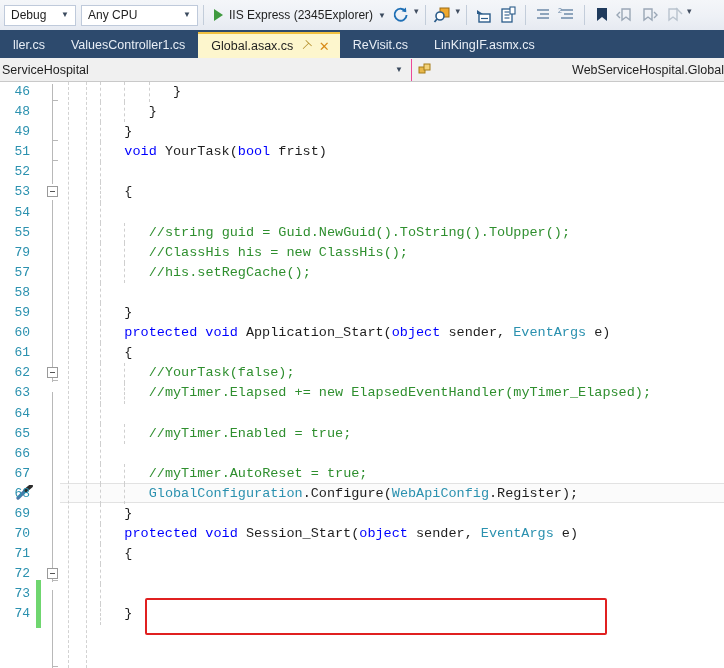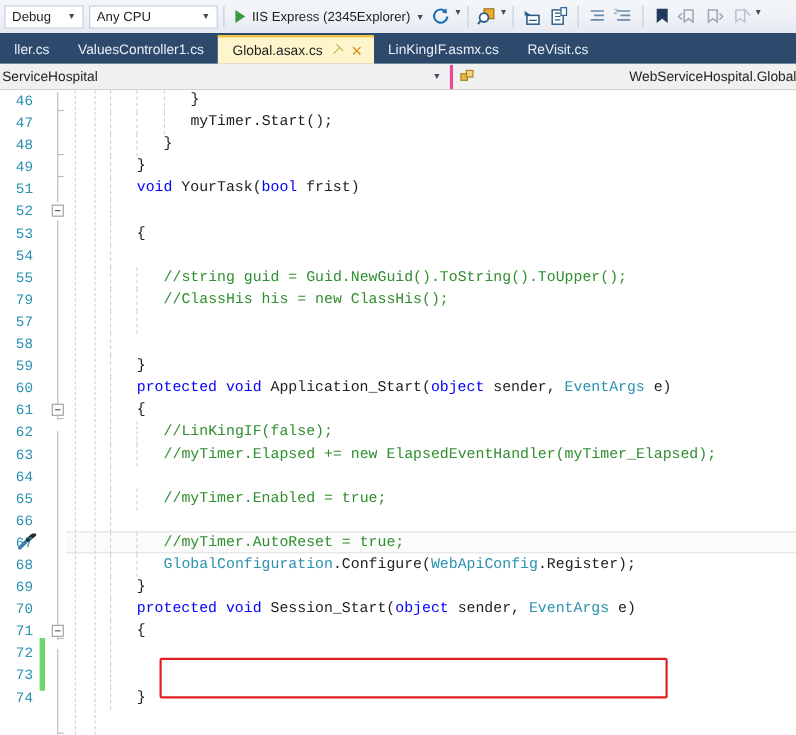--- a/index.html
+++ b/index.html
@@ -73,21 +73,21 @@
   .navbar {
     position: absolute; left: 0; top: 58px; width: 724px; height: 24px;
     background: #f0f0f0; border-bottom: 1px solid #c9c9c9;
     display: flex; align-items: center; box-sizing: border-box;
   }
   .nav-combo {
     height: 22px; display: flex; align-items: center; justify-content: space-between;
     font-size: 12.5px; color: #1e1e1e; box-sizing: border-box;
     background: #f0f0f0; padding-left: 2px;
   }
-  .nav-left  { width: 412px; border-right: 3px solid #ec4899; }
+  .nav-left  { width: 412px; border-right: 1px solid #ec4899; }
   .nav-right { width: 312px; padding-left: 4px; }
   .nav-combo .arr { font-size: 8px; color: #3b4a5e; padding-right: 8px; }
   .cls-icon {
     width: 14px; height: 13px; margin: 0 5px 0 2px; position: relative; flex: none;
   }
 
   
   .editor {
     position: absolute; left: 0; top: 82px; width: 724px; height: 586px;
     background: #ffffff; overflow: hidden;
@@ -261,24 +261,24 @@
     </div>
     <div class="tab dim">
       <span>ValuesController1.cs</span>
     </div>
     <div class="tab active">
       <span>Global.asax.cs</span>
       <span class="pin">⊣</span>
       <span class="xbtn">✕</span>
     </div>
     <div class="tab dim">
+      <span>ReVisit.cs</span>
+    </div>
+    <div class="tab dim">
       <span>LinKingIF.asmx.cs</span>
-    </div>
-    <div class="tab dim">
-      <span>ReVisit.cs</span>
     </div>
   </div>
 
   <div class="navbar">
     <div class="nav-combo nav-left">
       <span>ServiceHospital</span>
       <span class="arr">▼</span>
     </div>
     <div class="nav-combo nav-right">
       <span class="cls-icon">
@@ -321,27 +321,20 @@
 
     <div class="ed-rows">
         <div class="row">
           <div class="lnum">46</div>
           <div class="indentguide" style="left: 100px;"></div>
           <div class="indentguide" style="left: 124.36px;"></div>
           <div class="indentguide" style="left: 148.72px;"></div>
           <div class="code" style="left: 173.08px;"><span class="p">}</span></div>
         </div>
         <div class="row">
-          <div class="lnum">47</div>
-          <div class="indentguide" style="left: 100px;"></div>
-          <div class="indentguide" style="left: 124.36px;"></div>
-          <div class="indentguide" style="left: 148.72px;"></div>
-          <div class="code" style="left: 173.08px;"><span class="p">myTimer.Start();</span></div>
-        </div>
-        <div class="row">
           <div class="lnum">48</div>
           <div class="indentguide" style="left: 100px;"></div>
           <div class="indentguide" style="left: 124.36px;"></div>
           <div class="code" style="left: 148.72px;"><span class="p">}</span></div>
         </div>
         <div class="row">
           <div class="lnum">49</div>
           <div class="indentguide" style="left: 100px;"></div>
           <div class="code" style="left: 124.36px;"><span class="p">}</span></div>
         </div>
@@ -374,20 +367,21 @@
         <div class="row">
           <div class="lnum">79</div>
           <div class="indentguide" style="left: 100px;"></div>
           <div class="indentguide" style="left: 124.36px;"></div>
           <div class="code" style="left: 148.72px;"><span class="c">//ClassHis his = new ClassHis();</span></div>
         </div>
         <div class="row">
           <div class="lnum">57</div>
           <div class="indentguide" style="left: 100px;"></div>
           <div class="indentguide" style="left: 124.36px;"></div>
+          <div class="code" style="left: 148.72px;"><span class="c">//his.setRegCache();</span></div>
         </div>
         <div class="row">
           <div class="lnum">58</div>
           <div class="indentguide" style="left: 100px;"></div>
           <div class="code" style="left: 100px;"></div>
         </div>
         <div class="row">
           <div class="lnum">59</div>
           <div class="indentguide" style="left: 100px;"></div>
           <div class="code" style="left: 124.36px;"><span class="p">}</span></div>
@@ -399,21 +393,21 @@
         </div>
         <div class="row">
           <div class="lnum">61</div>
           <div class="indentguide" style="left: 100px;"></div>
           <div class="code" style="left: 124.36px;"><span class="p">{</span></div>
         </div>
         <div class="row">
           <div class="lnum">62</div>
           <div class="indentguide" style="left: 100px;"></div>
           <div class="indentguide" style="left: 124.36px;"></div>
-          <div class="code" style="left: 148.72px;"><span class="c">//LinKingIF(false);</span></div>
+          <div class="code" style="left: 148.72px;"><span class="c">//YourTask(false);</span></div>
         </div>
         <div class="row">
           <div class="lnum">63</div>
           <div class="indentguide" style="left: 100px;"></div>
           <div class="indentguide" style="left: 124.36px;"></div>
           <div class="code" style="left: 148.72px;"><span class="c">//myTimer.Elapsed += new ElapsedEventHandler(myTimer_Elapsed);</span></div>
         </div>
         <div class="row">
           <div class="lnum">64</div>
           <div class="indentguide" style="left: 100px;"></div>

